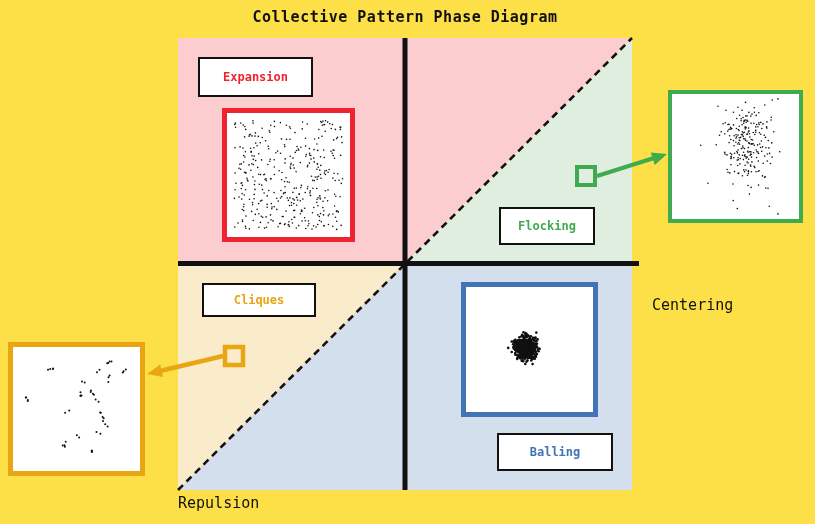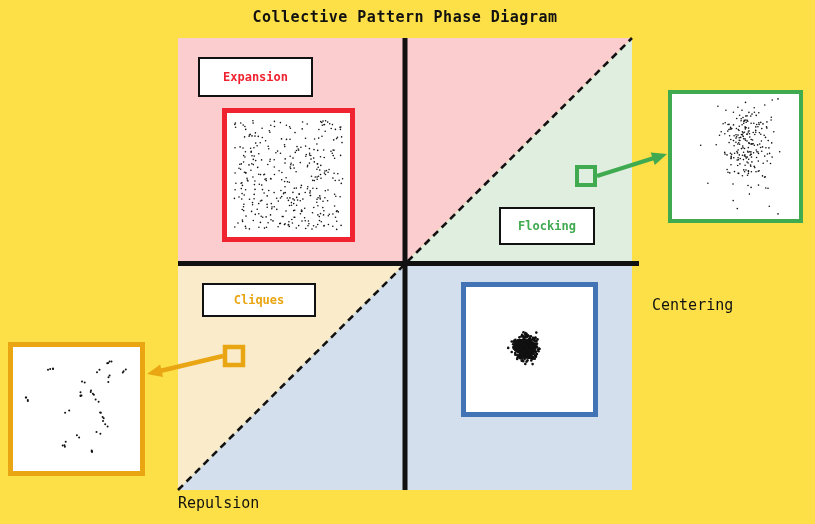--- a/index.html
+++ b/index.html
@@ -1311,17 +1311,20 @@
 
   <div class="qlabel expansion">
     <span>Expansion</span>
   </div>
   <div class="qlabel flocking">
     <span>Flocking</span>
   </div>
   <div class="qlabel cliques">
     <span>Cliques</span>
   </div>
+  <div class="qlabel balling">
+    <span>Balling</span>
+  </div>
 
   <div class="axis-label x">Centering</div>
   <div class="axis-label y">Repulsion</div>
 
 </div>
 
 </body></html>

